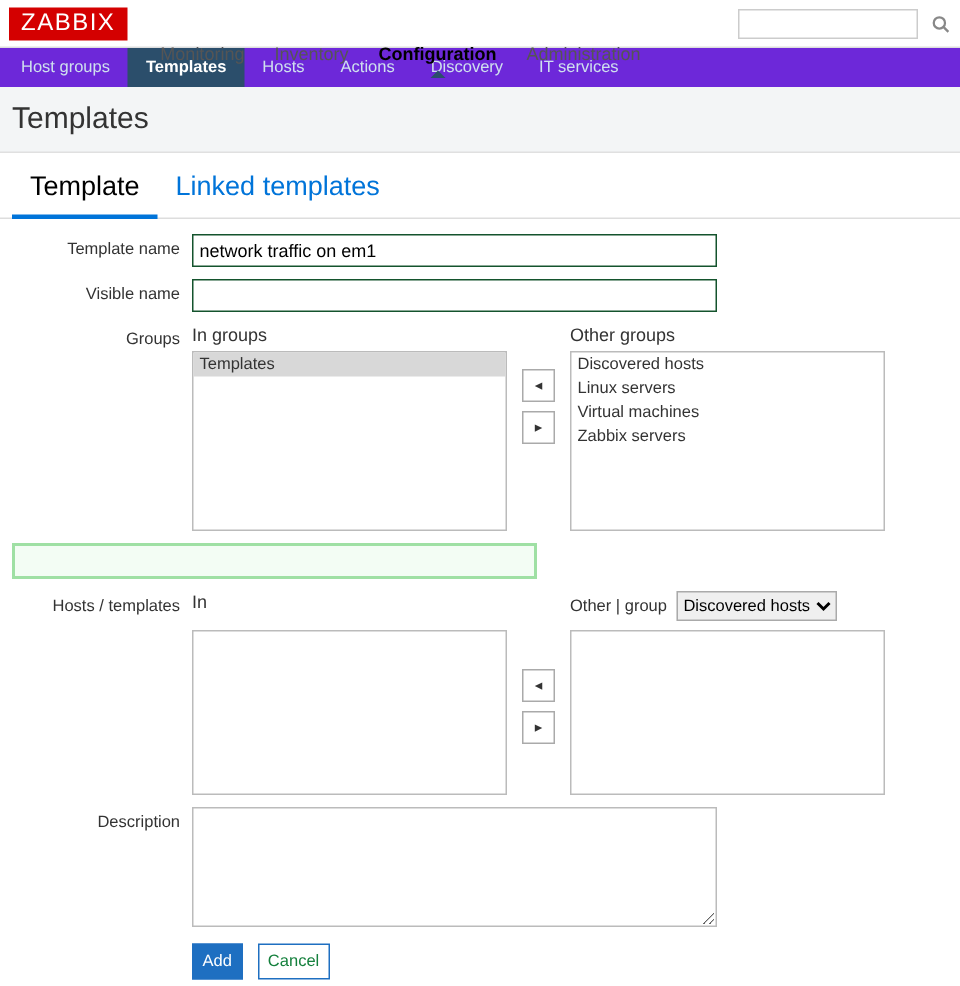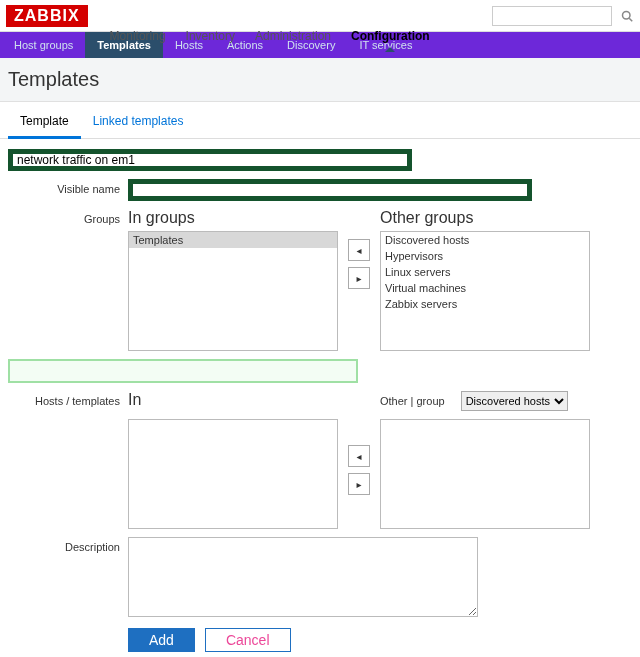--- a/index.html
+++ b/index.html
@@ -1,68 +1,68 @@
 <!DOCTYPE html>
 <html><head>
 <meta charset="utf-8">
 <style>
   * { box-sizing: border-box; margin: 0; padding: 0; font-family: Arial, Helvetica, sans-serif; }
   body { background: #fff; font-size: 12px; color: #333; }
   .topbar { display: flex; align-items: center; height: 32px; border-bottom: 1px solid #ddd; padding: 0 6px; }
-  .logo { background: #d40000; color: #fff; font-weight: bold; font-size: 16px; padding: 2px 8px; letter-spacing: 1px; margin-right: 12px; }
+  .logo { background: #d40000; color: #fff; font-weight: normal; font-size: 16px; padding: 2px 8px; letter-spacing: 1px; margin-right: 12px; }
   .topnav { display: flex; gap: 0; }
   .topnav-item { padding: 8px 10px; color: #555; cursor: pointer; position: relative; margin-top: 40px; }
   .topnav-item.active { color: #000; font-weight: bold; }
   .topnav-item.active::after { content:""; position:absolute; bottom:-1px; left:50%; transform:translateX(-50%); width:0; height:0; border-left:5px solid transparent; border-right:5px solid transparent; border-bottom:5px solid #2b4e6b; }
   .search-wrap { margin-left: auto; display:flex; align-items:center; gap:8px; }
   .search-input { width: 120px; height: 20px; border: 1px solid #ccc; padding: 0 4px; }
   .search-icon { width: 14px; height: 14px; display:inline-flex; align-items:center; justify-content:center; color:#888;}
   .subnav { background: #6d28d9; display:flex; height: 26px; align-items:center; padding: 0 2px; }
   .subnav-item { color: #cfe0ee; padding: 0 12px; line-height:26px; font-size:11px; cursor:pointer; }
   .subnav-item.active { background: #2b4e6b; color:#fff; font-weight:bold; }
   .page-head { background:#f3f5f6; border-bottom:1px solid #e0e0e0; padding: 10px 8px; }
   .page-title { font-size: 20px; color:#333; }
   .tabs { display:flex; border-bottom:1px solid #ddd; padding: 0 8px; margin-top:4px;}
-  .tab { padding: 8px 12px; color:#0074d9; cursor:pointer; font-size:12px;}
+  .tab { padding: 8px 12px; color:#0074d9; cursor:pointer; font-size:18px;}
   .tab.active { color:#000; border-bottom:3px solid #0074d9; margin-bottom:-1px;}
   .form { padding: 10px 8px 20px 8px; }
   .form-row { display:flex; margin-bottom: 8px; }
   .form-row.tall { align-items:flex-start; }
   .label-col { width: 120px; text-align:right; padding-right:8px; color:#333; font-size:11px; padding-top:4px;}
   .field-col { flex:1; }
-  .text-input { width: 404px; height: 22px; border:5px solid #14532d; padding:0 4px; font-size:12px;}
+  .text-input { width: 350px; height: 22px; border:1px solid #14532d; padding:0 4px; font-size:12px;}
   .text-input.green { border: 2px solid #9fe0a4; background:#f3fdf4; width:350px; height:24px;}
   .dual-wrap { display:flex; gap:10px; align-items:flex-start;}
   .dual-col { display:flex; flex-direction:column; }
-  .dual-label { font-size:16px; color:#333; margin-bottom:4px;}
+  .dual-label { font-size:12px; color:#333; margin-bottom:4px;}
   .listbox { width:210px; height:120px; border:1px solid #bbb; overflow:auto; font-size:11px; background:#fff;}
   .listbox.small { height:110px; }
   .listbox .opt { padding:2px 4px; cursor:default;}
   .listbox .opt.sel { background:#d8d8d8;}
   .move-btns { display:flex; flex-direction:column; gap:6px; justify-content:center; padding-top:30px;}
   .sq-btn { width:22px; height:22px; border:1px solid #aaa; background:#fff; display:flex; align-items:center; justify-content:center; cursor:pointer; font-size:10px;}
   textarea { width:350px; height:80px; border:1px solid #bbb; resize:both; font-size:12px; padding:4px;}
   textarea.desc{height:80px;}
-  .other-row { display:flex; align-items:center; gap:16px; font-size:11px;}
+  .other-row { display:flex; align-items:center; gap:6px; font-size:11px;}
   select.mini { height:20px; font-size:11px; border:1px solid #aaa;}
   .btn-row { display:flex; gap:10px; }
-  .btn { height:24px; padding:0 20px; border:1px solid #1e6fc1; cursor:pointer; font-size:14px; display:inline-flex; align-items:center;}
+  .btn { height:24px; padding:0 6px; border:1px solid #1e6fc1; cursor:pointer; font-size:11px; display:inline-flex; align-items:center;}
   .btn.primary { background:#1e6fc1; color:#fff; }
-  .btn.secondary { background:#fff; color:#ec4899;text-align:right;}
+  .btn.secondary { background:#fff; color:#15803d;text-align:right;}
 </style>
 </head>
 <body>
 
 <div class="topbar">
   <div class="logo">ZABBIX</div>
   <div class="topnav" id="topnav">
       <div class="topnav-item">Monitoring</div>
       <div class="topnav-item">Inventory</div>
+      <div class="topnav-item active">Configuration</div>
       <div class="topnav-item">Administration</div>
-      <div class="topnav-item active">Configuration</div>
     </div>
   <div class="search-wrap">
     <input class="search-input" placeholder="" style="">
     <span class="search-icon">
       <svg width="12" height="12" viewBox="0 0 16 16">
           <circle cx="7" cy="7" r="5" fill="none" stroke="#888" stroke-width="2"></circle>
           <line x1="11" y1="11" x2="15" y2="15" stroke="#888" stroke-width="2"></line>
         </svg>
     </span>
 
@@ -83,20 +83,21 @@
 </div>
 
 <div class="tabs" id="tabs">
     <div class="tab active">Template</div>
     <div class="tab">Linked templates</div>
   </div>
 
 <div class="form">
 
   <div class="form-row">
+    <div class="label-col">Template name</div>
     <div class="field-col">
       <input class="text-input" value="network traffic on em1" style="">
     </div>
   </div>
 
   <div class="form-row">
     <div class="label-col">Visible name</div>
     <div class="field-col">
       <input class="text-input" value="" style="">
     </div>
@@ -113,21 +114,20 @@
             </div>
         </div>
         <div class="move-btns">
           <div class="sq-btn">◂</div>
           <div class="sq-btn">▸</div>
         </div>
         <div class="dual-col">
           <div class="dual-label">Other groups</div>
           <div class="listbox" id="other-groups">
               <div class="opt">Discovered hosts</div>
-              <div class="opt">Hypervisors</div>
               <div class="opt">Linux servers</div>
               <div class="opt">Virtual machines</div>
               <div class="opt">Zabbix servers</div>
             </div>
         </div>
       </div>
     </div>
   </div>
 
   <div class="form-row">

